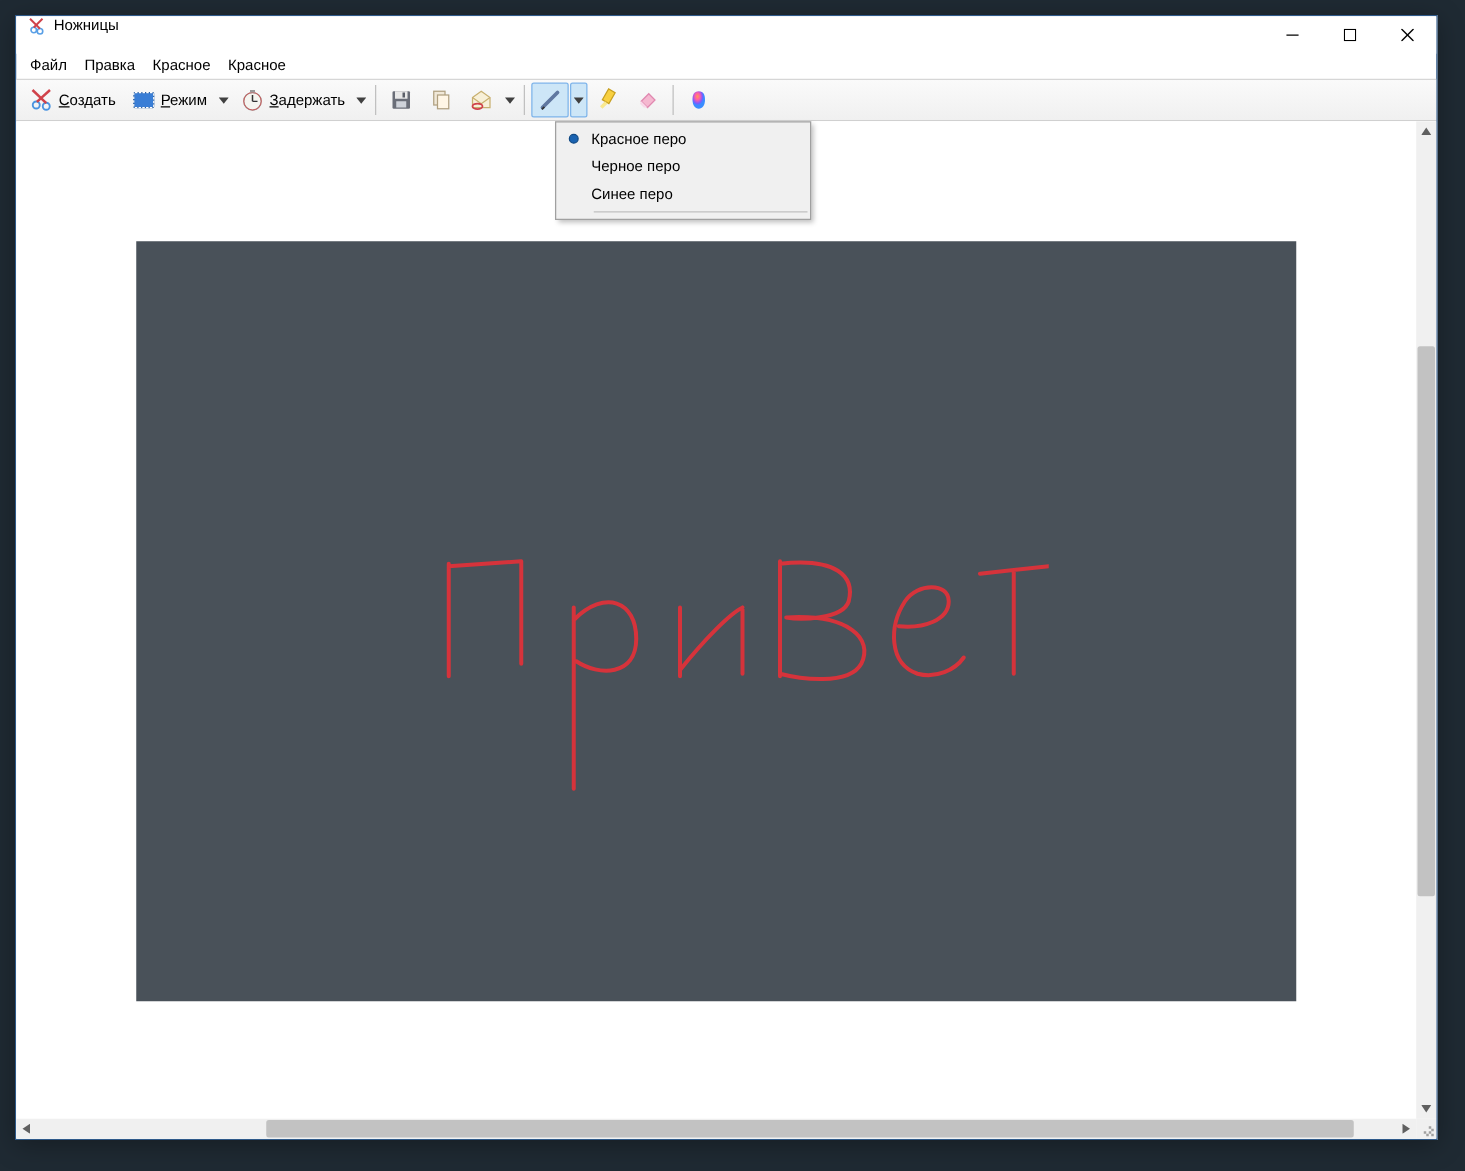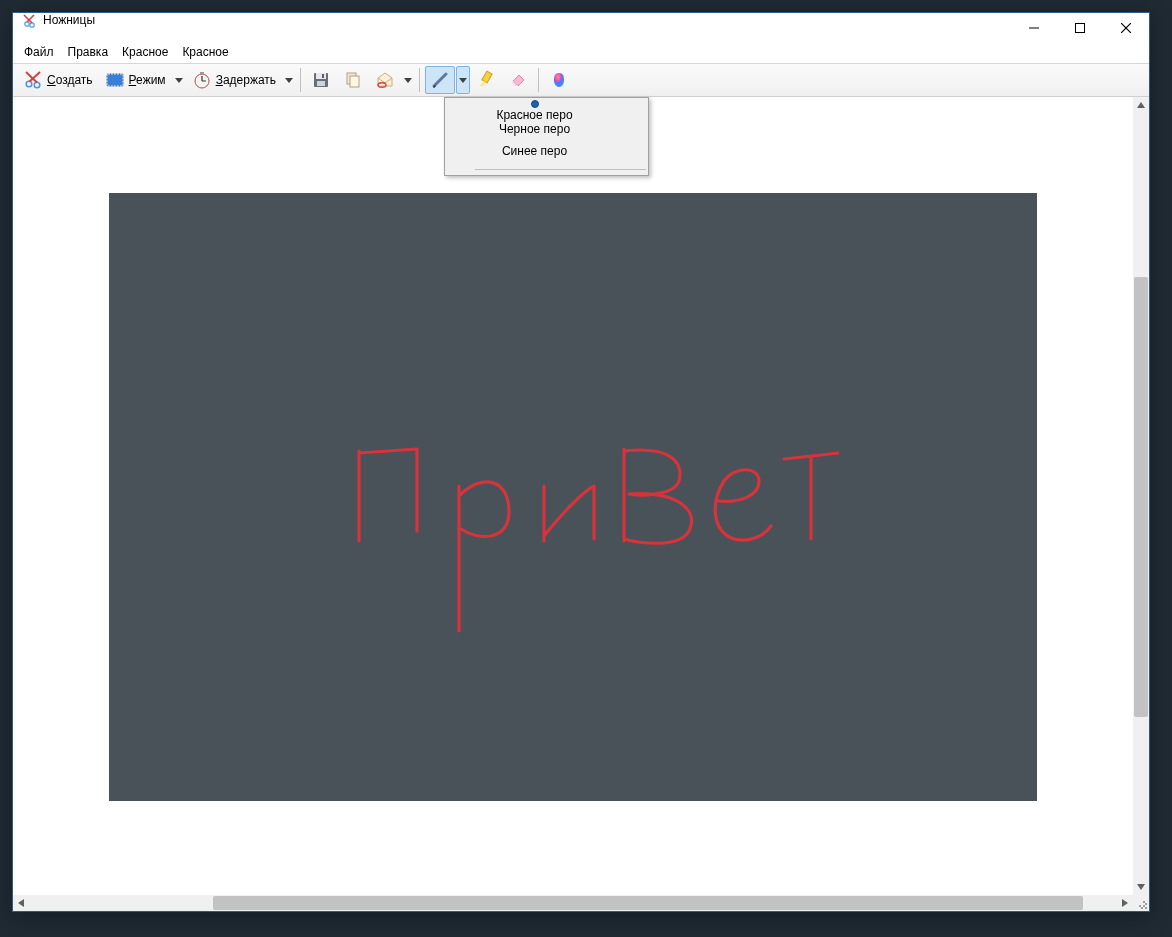--- a/index.html
+++ b/index.html
@@ -136,21 +136,20 @@
     border: 1px solid #a0a0a0;
     box-shadow: 2px 2px 4px rgba(0,0,0,0.25);
     font-size: 12px;
     padding: 2px 0;
   }
   .dropdown .item {
     display: flex; align-items: center;
     height: 22px;
     padding-right: 24px;
     cursor: pointer;
-    flex-direction: column;
   }
   .dropdown .check-col {
     width: 28px; display: flex; align-items: center; justify-content: center;
   }
   .dropdown .dot {
     width: 8px; height: 8px; background: #1a63b1; border-radius: 50%;
     border: 1px solid #114a85;
   }
   .dropdown .sep {
     height: 1px; background: #c0c0c0; margin: 3px 2px 3px 30px;

